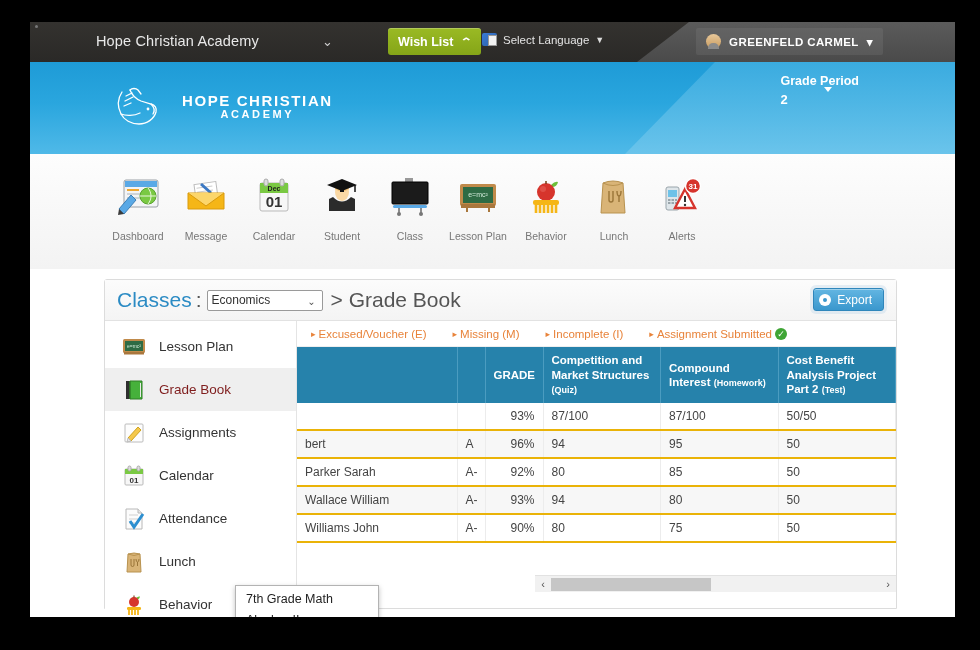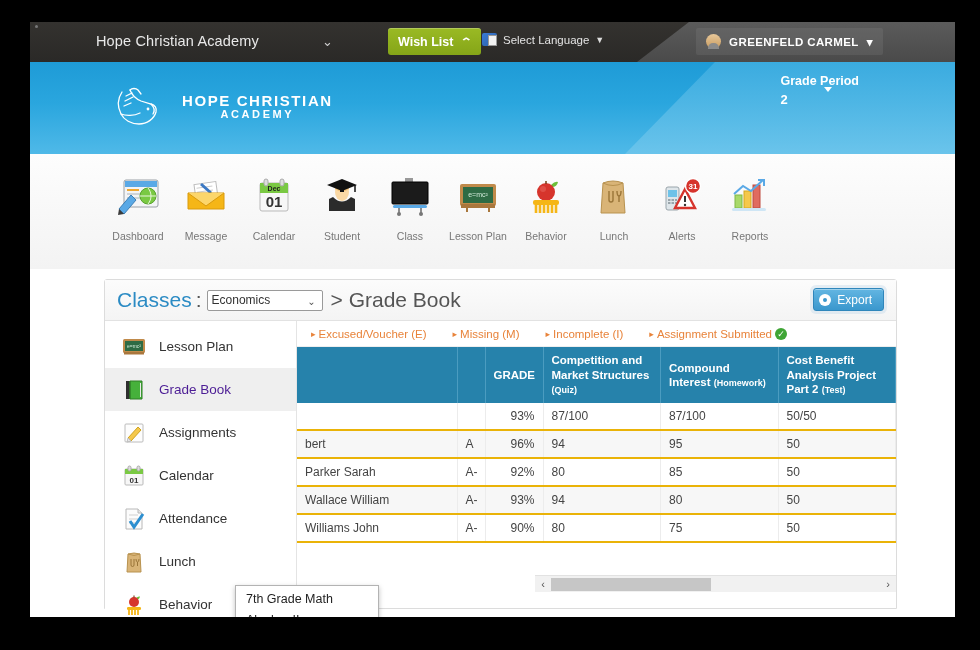--- a/index.html
+++ b/index.html
@@ -159,21 +159,21 @@
 
   .card-body { display: flex; height: 288px; }
   .side {
     width: 192px; border-right: 1px solid #e4e4e4; background:#fff;
     padding-top: 4px; flex: none;
   }
   .side-item {
     height: 43px; display: flex; align-items: center; gap: 12px;
     padding-left: 16px; font-size: 13.5px; color: #333; cursor: pointer;
   }
-  .side-item.active { background:#efefef; color:#4c1d95; }
+  .side-item.active { background:#efefef; color:#7f1d1d; }
   .side-ic { width: 26px; height: 26px; flex:none; display:flex;align-items:center;justify-content:center;}
 
   .tablearea { flex:1; position: relative; overflow: hidden; }
   .legend {
     height: 26px; display:flex; align-items:center; gap: 26px;
     padding-left: 14px; font-size: 11.5px; color: #e8833a;
     border-bottom: 1px solid #eee; background:#fff;
   }
   .legend span.arrow { color:#e8833a; font-size: 9px; margin-right: 3px;}
   .legend-item { display:flex; align-items:center; }
@@ -402,33 +402,20 @@
           <path d="M26 14 L36 33 H16z" fill="#fff" stroke="#d6342c" stroke-width="2.4"></path>
           <path d="M26 21 v6" stroke="#333" stroke-width="2"></path>
               <circle cx="26" cy="30" r="1.2" fill="#333"></circle>
           <circle cx="34" cy="11" r="7.5" fill="#d6342c" stroke="#fff" stroke-width="1.4"></circle>
           <text x="34" y="14" font-size="8" font-weight="bold" fill="#fff" text-anchor="middle" font-family="Liberation Sans">31</text>
         </svg>
       </div>
       <div class="lbl">Alerts</div>
     </div>
 
-    <div class="iconitem">
-      <div class="glyph">
-        <svg width="46" height="44" viewBox="0 0 46 44">
-          <rect x="8" y="20" width="7" height="13" fill="#a8d96a" stroke="#7fb846"></rect>
-          <rect x="17" y="16" width="7" height="17" fill="#f5c84b" stroke="#d6a71f"></rect>
-          <rect x="26" y="10" width="7" height="23" fill="#e06b5f" stroke="#c04a3e"></rect>
-          <path d="M7 19 L16 11 L24 16 L36 5" fill="none" stroke="#5aa9e6" stroke-width="2"></path>
-          <path d="M31 5 h6 v6" fill="none" stroke="#5aa9e6" stroke-width="2"></path>
-          <rect x="5" y="33" width="34" height="3" rx="1.5" fill="#cfe6f5"></rect>
-        </svg>
-      </div>
-      <div class="lbl">Reports</div>
-    </div>
 
   </div>
 
   <div class="content">
     <div class="card">
 
       <div class="card-head">
         <span class="classes-label">Classes</span>
         <span class="colon">:</span>
         <div class="class-select">

